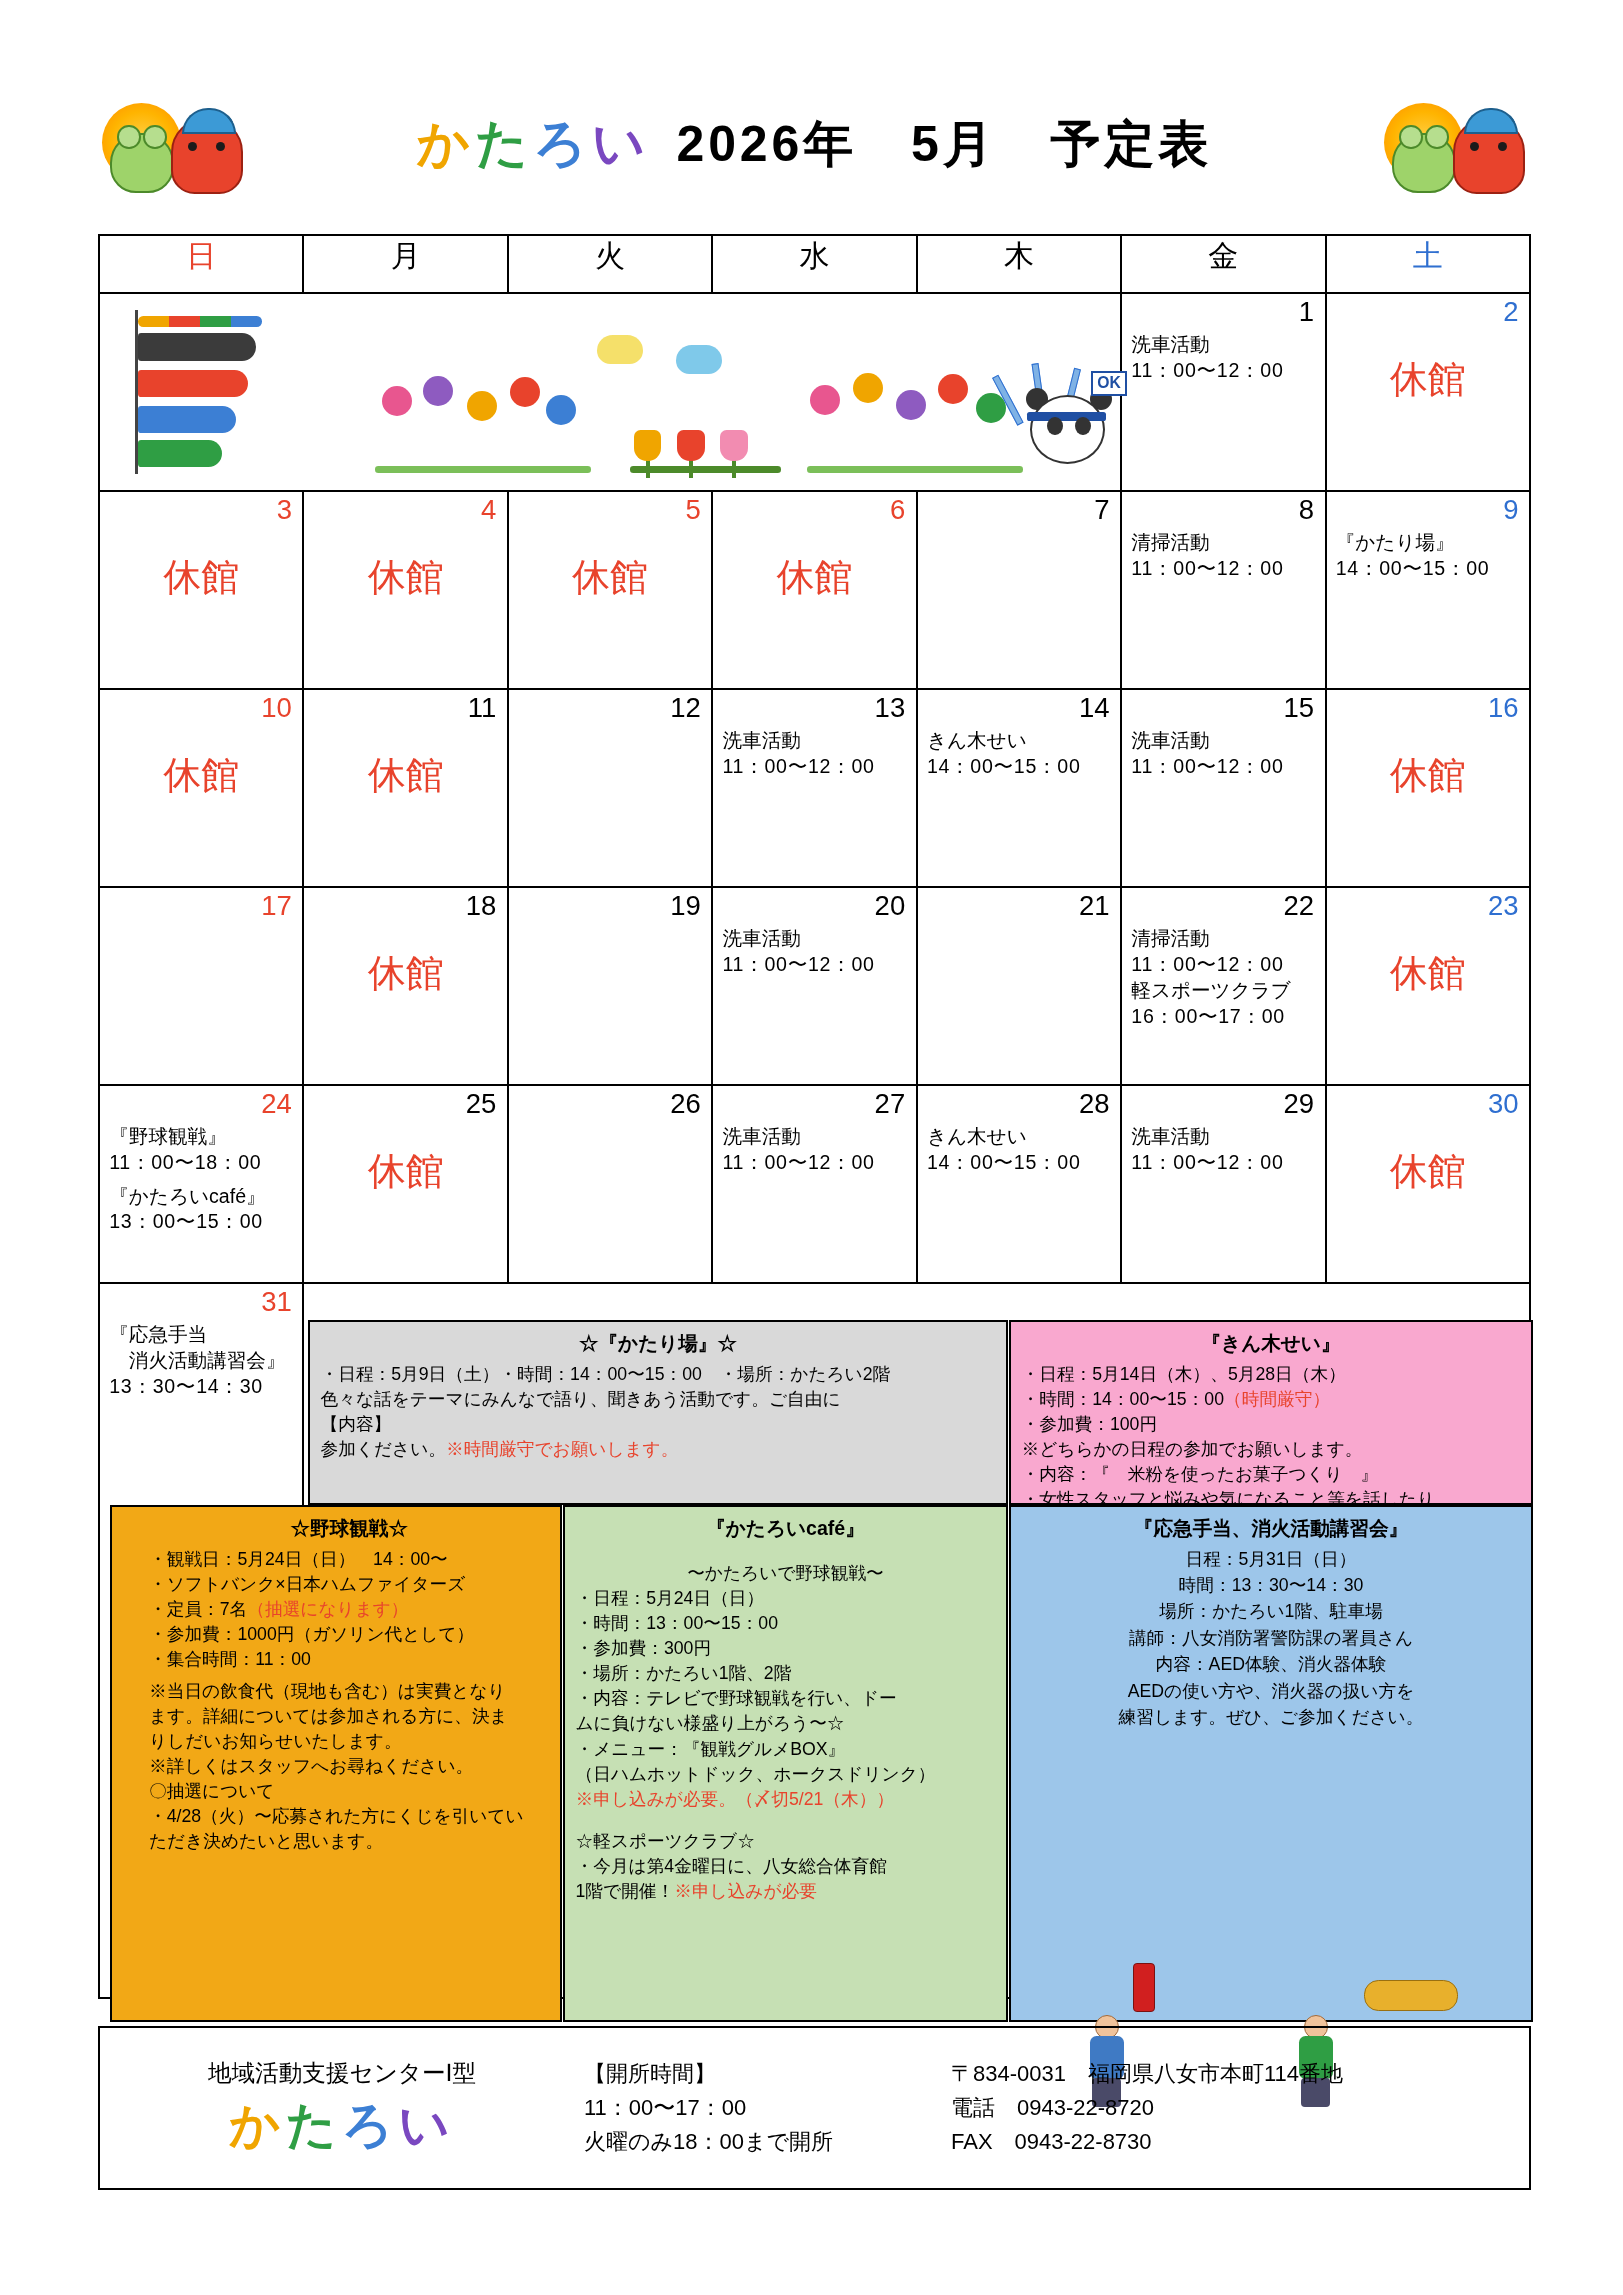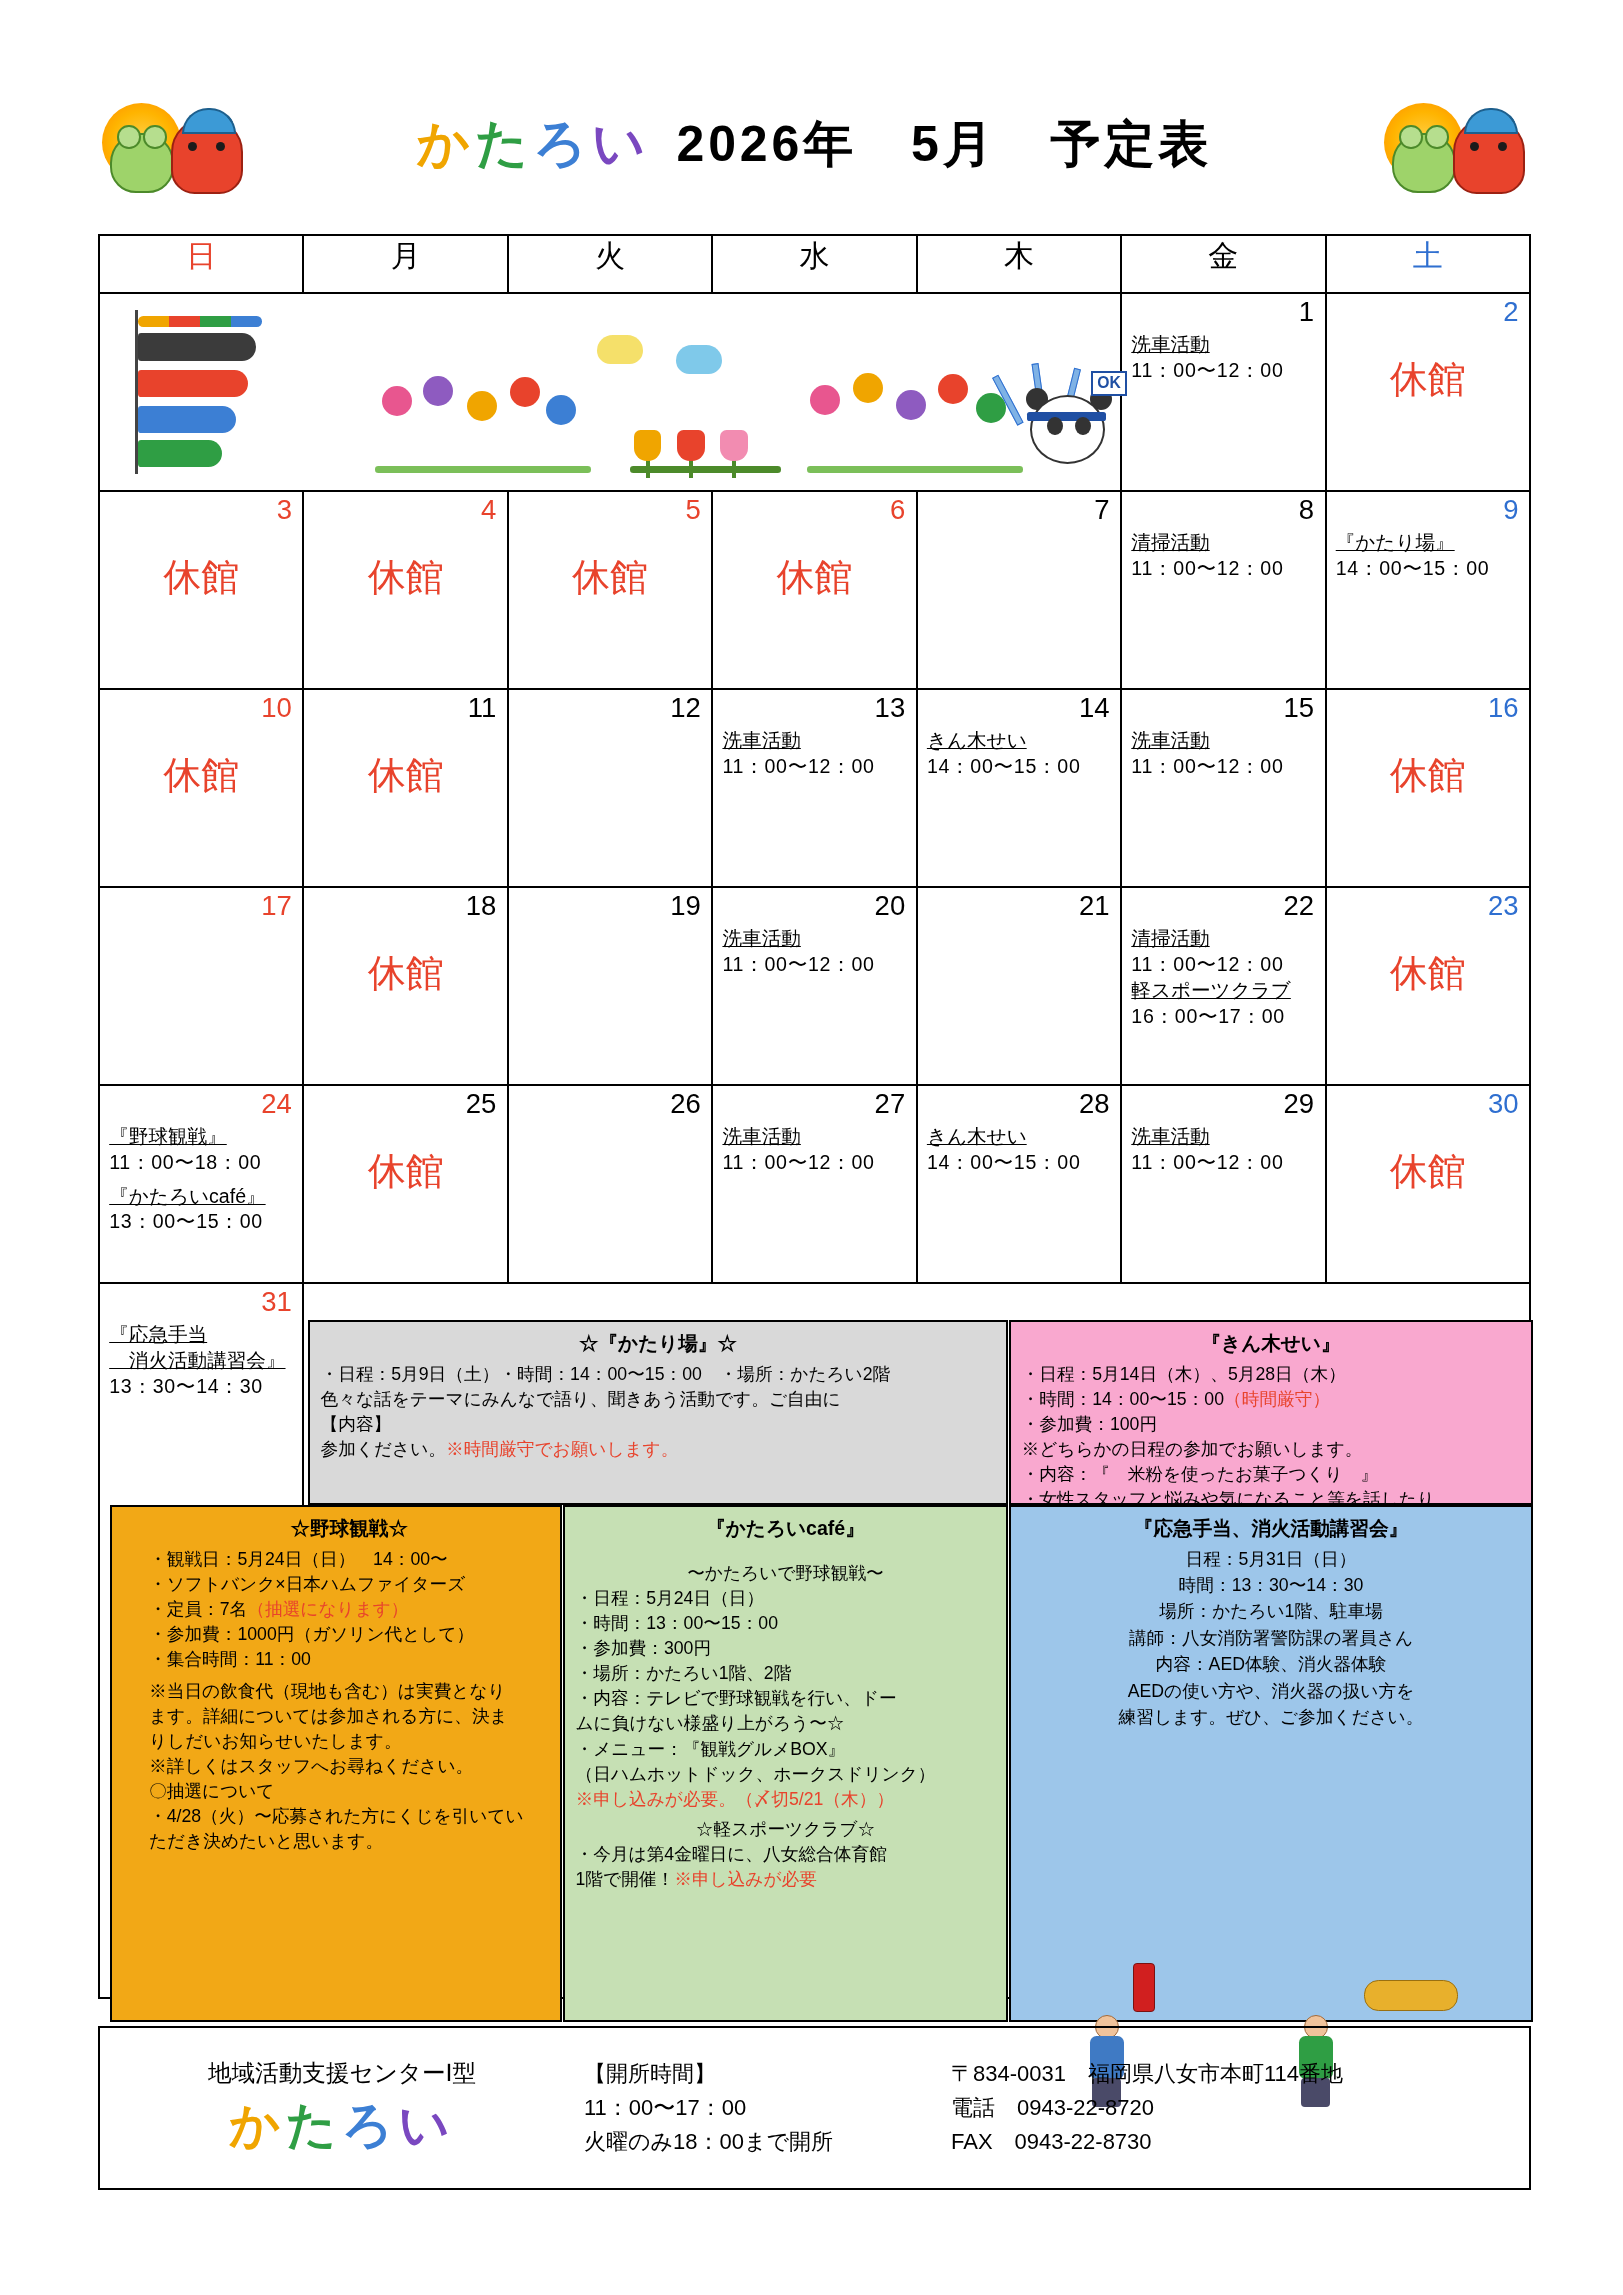--- a/index.html
+++ b/index.html
@@ -154,21 +154,21 @@
   .daynum.sun { color: #e8432c; }
   .daynum.sat { color: #2f6fd0; }
   .events {
     position: absolute;
     left: 9.2px;
     top: 38px;
     right: 6.5px;
     font-size: 19.6px;
     line-height: 1.32;
   }
-  .ev-name { white-space: nowrap; text-decoration: underline; }
+  .ev-name { white-space: nowrap; }
   .ev-time { white-space: nowrap; letter-spacing: 0.7px; }
   .closed {
     position: absolute;
     left: 0; right: 0;
     top: 60px;
     text-align: center;
     font-size: 38px;
     color: #e8432c;
   }
 
@@ -739,21 +739,21 @@
     <div style="text-align:center;margin-top:18px;">〜かたろいで野球観戦〜</div>
     <div>・日程：5月24日（日）</div>
     <div>・時間：13：00〜15：00</div>
     <div>・参加費：300円</div>
     <div>・場所：かたろい1階、2階</div>
     <div>・内容：テレビで野球観戦を行い、ドー</div>
     <div>ムに負けない様盛り上がろう〜☆</div>
     <div>・メニュー：『観戦グルメBOX』</div>
     <div>（日ハムホットドック、ホークスドリンク）</div>
     <div class="red">※申し込みが必要。（〆切5/21（木））</div>
-    <div style="margin-top:5px; text-align:center;">☆軽スポーツクラブ☆</div>
+    <div style="margin-top:17px; text-align:left;">☆軽スポーツクラブ☆</div>
     <div>・今月は第4金曜日に、八女総合体育館</div>
     <div>
       <span>1階で開催！</span><span class="red">※申し込みが必要</span>
     </div>
   </div>
 
   <div class="panel" id="panel-aed">
     <div class="p-title">『応急手当、消火活動講習会』</div>
     <div class="aed-line">日程：5月31日（日）</div>
     <div class="aed-line">時間：13：30〜14：30</div>

